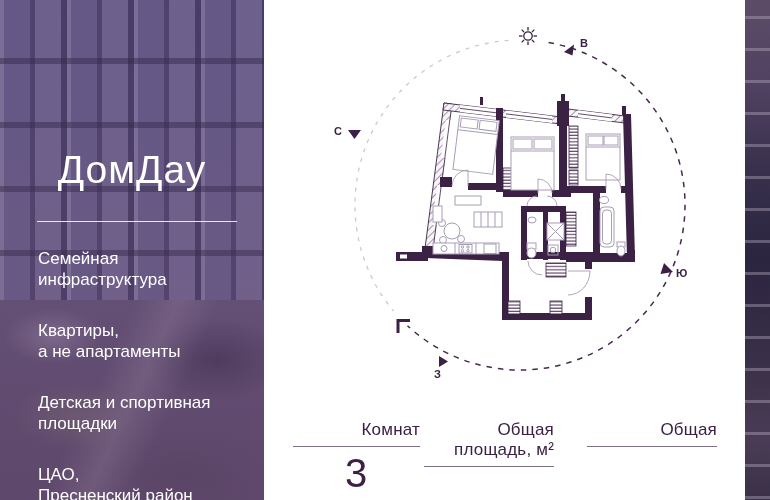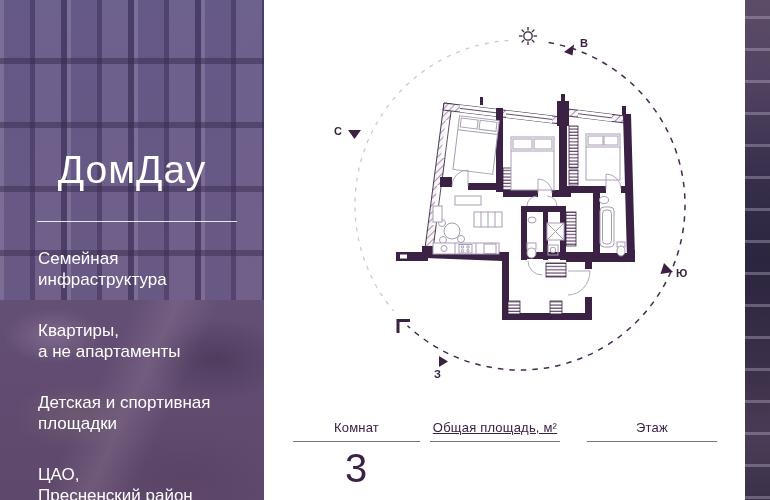--- a/index.html
+++ b/index.html
@@ -35,25 +35,25 @@
       repeating-linear-gradient(180deg, rgba(190,178,198,0) 0 16px, rgba(190,178,198,0.38) 16px 19px, rgba(190,178,198,0) 19px 32px),
       linear-gradient(180deg,#5c4c68 0%,#4f4160 18%,#38304c 34%,#2b2540 52%,#3a2f48 72%,#4a3c56 88%,#3a3048 100%);}
 
   
   .main{position:absolute;left:264px;top:0;width:481px;height:500px;background:#ffffff;}
   .plan-svg{position:absolute;left:0;top:0;}
 
   
   .stats{position:absolute;left:0;top:420px;width:481px;height:80px;}
   .stat{position:absolute;top:0;text-align:center;color:#3b2144;}
-  .stat-label{font-size:13px;letter-spacing:0.2px;display:block;}
+  .stat-label{font-size:17px;letter-spacing:0.2px;display:block;text-align:right;}
   .stat-rule{margin-top:6px;height:0;border-top:1.5px solid #7e6f87;}
   .stat-value{margin-top:4px;font-size:40px;font-weight:400;letter-spacing:1px;color:#3b2144;}
   .stat-rooms{left:29px;width:127px;}
-  .stat-area{left:166px;width:130px;text-decoration:underline;}
+  .stat-area{left:160px;width:130px;}
   .stat-floor{left:323px;width:130px;}
 
   svg text{font-family:"Liberation Sans","DejaVu Sans",sans-serif;}
 </style>
 </head>
 <body>
 
 <div class="page">
 
   <div class="sidebar">
@@ -277,21 +277,21 @@
       <div class="stat stat-rooms">
         <span class="stat-label">Комнат</span>
         <div class="stat-rule"></div>
         <div class="stat-value">3</div>
       </div>
       <div class="stat stat-area">
         <span class="stat-label">Общая площадь, м²</span>
         <div class="stat-rule"></div>
       </div>
       <div class="stat stat-floor">
-        <span class="stat-label">Этаж</span>
+        <span class="stat-label">Общая</span>
         <div class="stat-rule"></div>
       </div>
     </div>
   </div>
 
   <div class="right-strip"></div>
 
 </div>
 
 </body></html>

